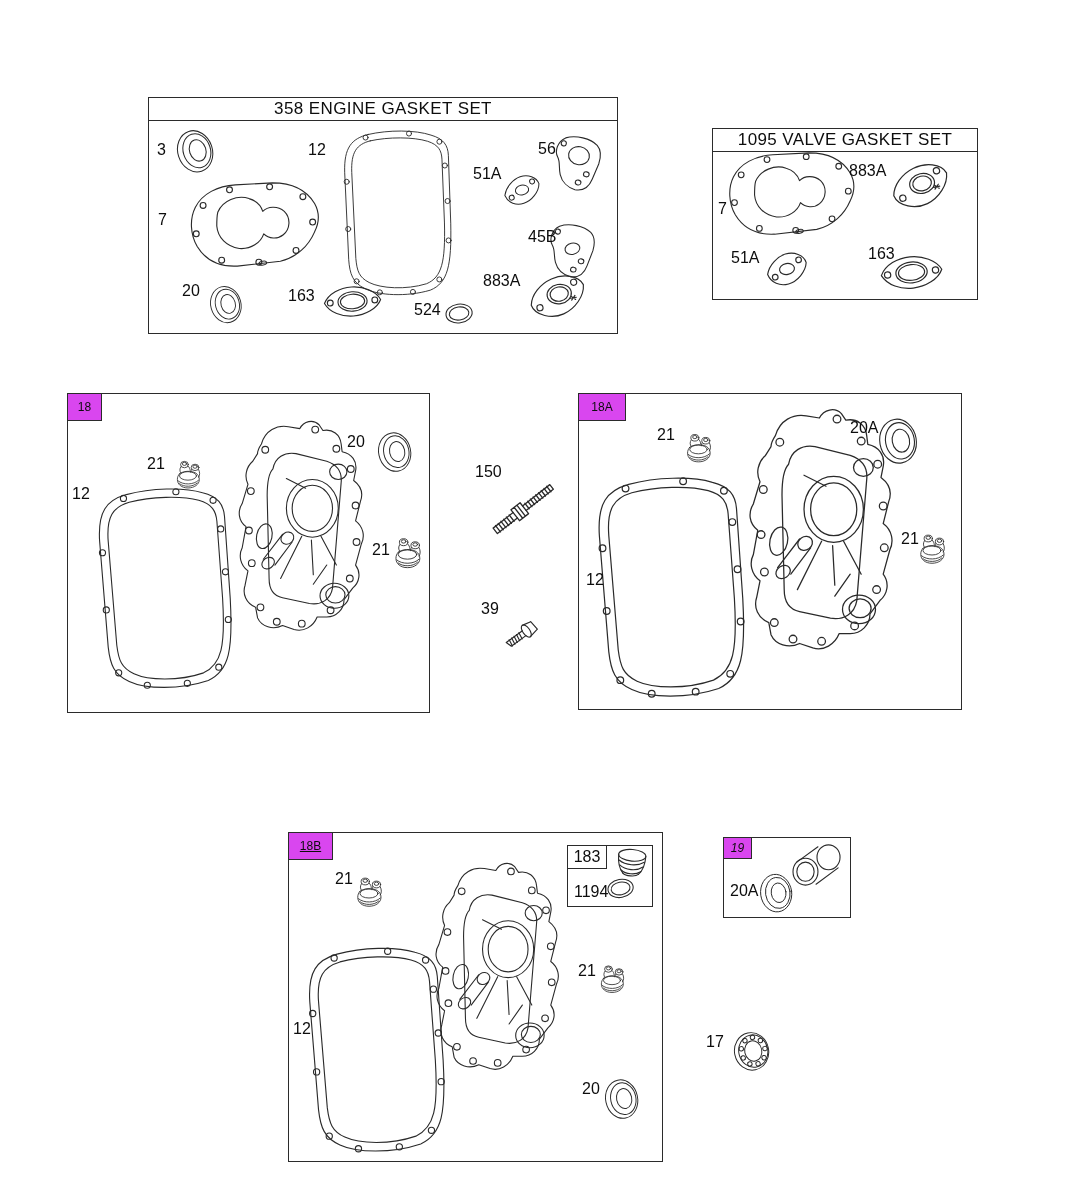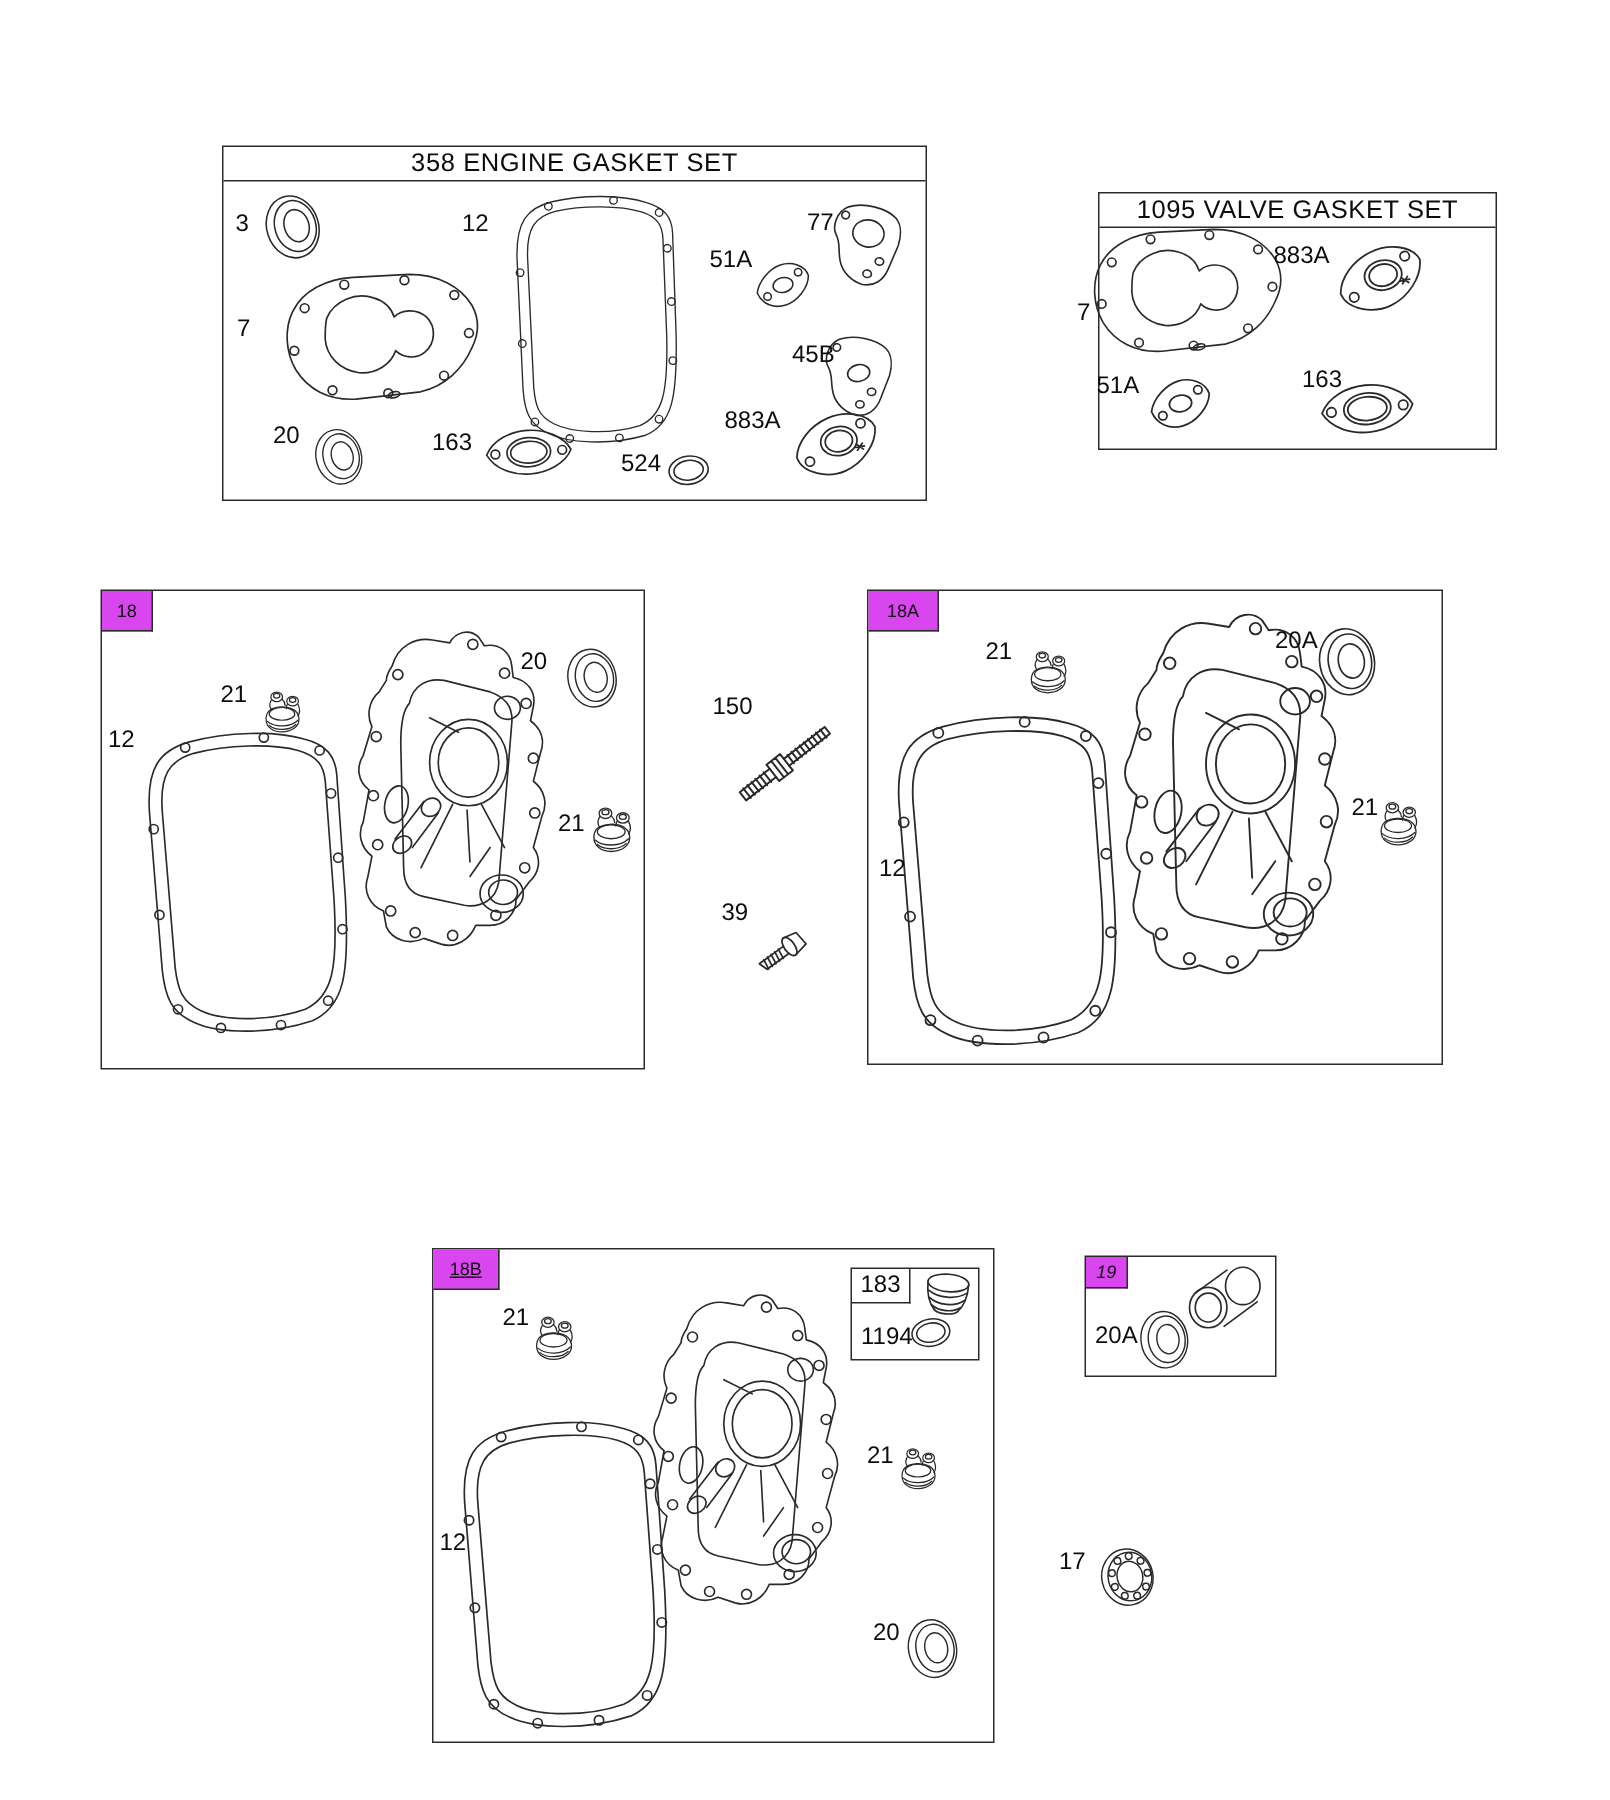--- a/index.html
+++ b/index.html
@@ -266,21 +266,21 @@
 
     <g transform="rotate(-12 751 1051)">
         <use href="#sym-bearing17" x="731" y="1030" width="41" height="43"></use>
       </g>
   </svg>
 
   <div class="pbox" style="left:148px;top:97px;width:470px;height:237px;">
     <div class="hdr">358 ENGINE GASKET SET</div>
   </div>
 
-  <div class="pbox" style="left:712px;top:128px;width:266px;height:172px;margin-left:20px;">
+  <div class="pbox" style="left:712px;top:128px;width:266px;height:172px;">
     <div class="hdr">1095 VALVE GASKET SET</div>
   </div>
 
   <div class="pbox" style="left:67px;top:393px;width:363px;height:320px;">
     <div class="tag" style="width:34px;height:27px;">18</div>
   </div>
 
   <div class="pbox" style="left:578px;top:393px;width:384px;height:317px;">
     <div class="tag" style="width:47px;height:27px;">18A</div>
   </div>
@@ -293,21 +293,21 @@
     <div class="tag" style="width:28px;height:21px;font-style:italic;">19</div>
   </div>
 
   <div class="inset" style="left:567px;top:845px;width:86px;height:62px;">
     <div class="cell">183</div>
     <div class="sub">1194</div>
   </div>
 
   <div class="lbl" style="left:157px;top:142px;">3</div>
   <div class="lbl" style="left:308px;top:142px;">12</div>
-  <div class="lbl" style="left:538px;top:141px;">77</div>
+  <div class="lbl" style="left:538px;top:141px;">56</div>
   <div class="lbl" style="left:473px;top:166px;">51A</div>
   <div class="lbl" style="left:158px;top:212px;">7</div>
   <div class="lbl" style="left:528px;top:229px;">45B</div>
   <div class="lbl" style="left:182px;top:283px;">20</div>
   <div class="lbl" style="left:288px;top:288px;">163</div>
   <div class="lbl" style="left:414px;top:302px;">524</div>
   <div class="lbl" style="left:483px;top:273px;">883A</div>
 
   <div class="lbl" style="left:718px;top:201px;">7</div>
   <div class="lbl" style="left:849px;top:163px;">883A</div>

